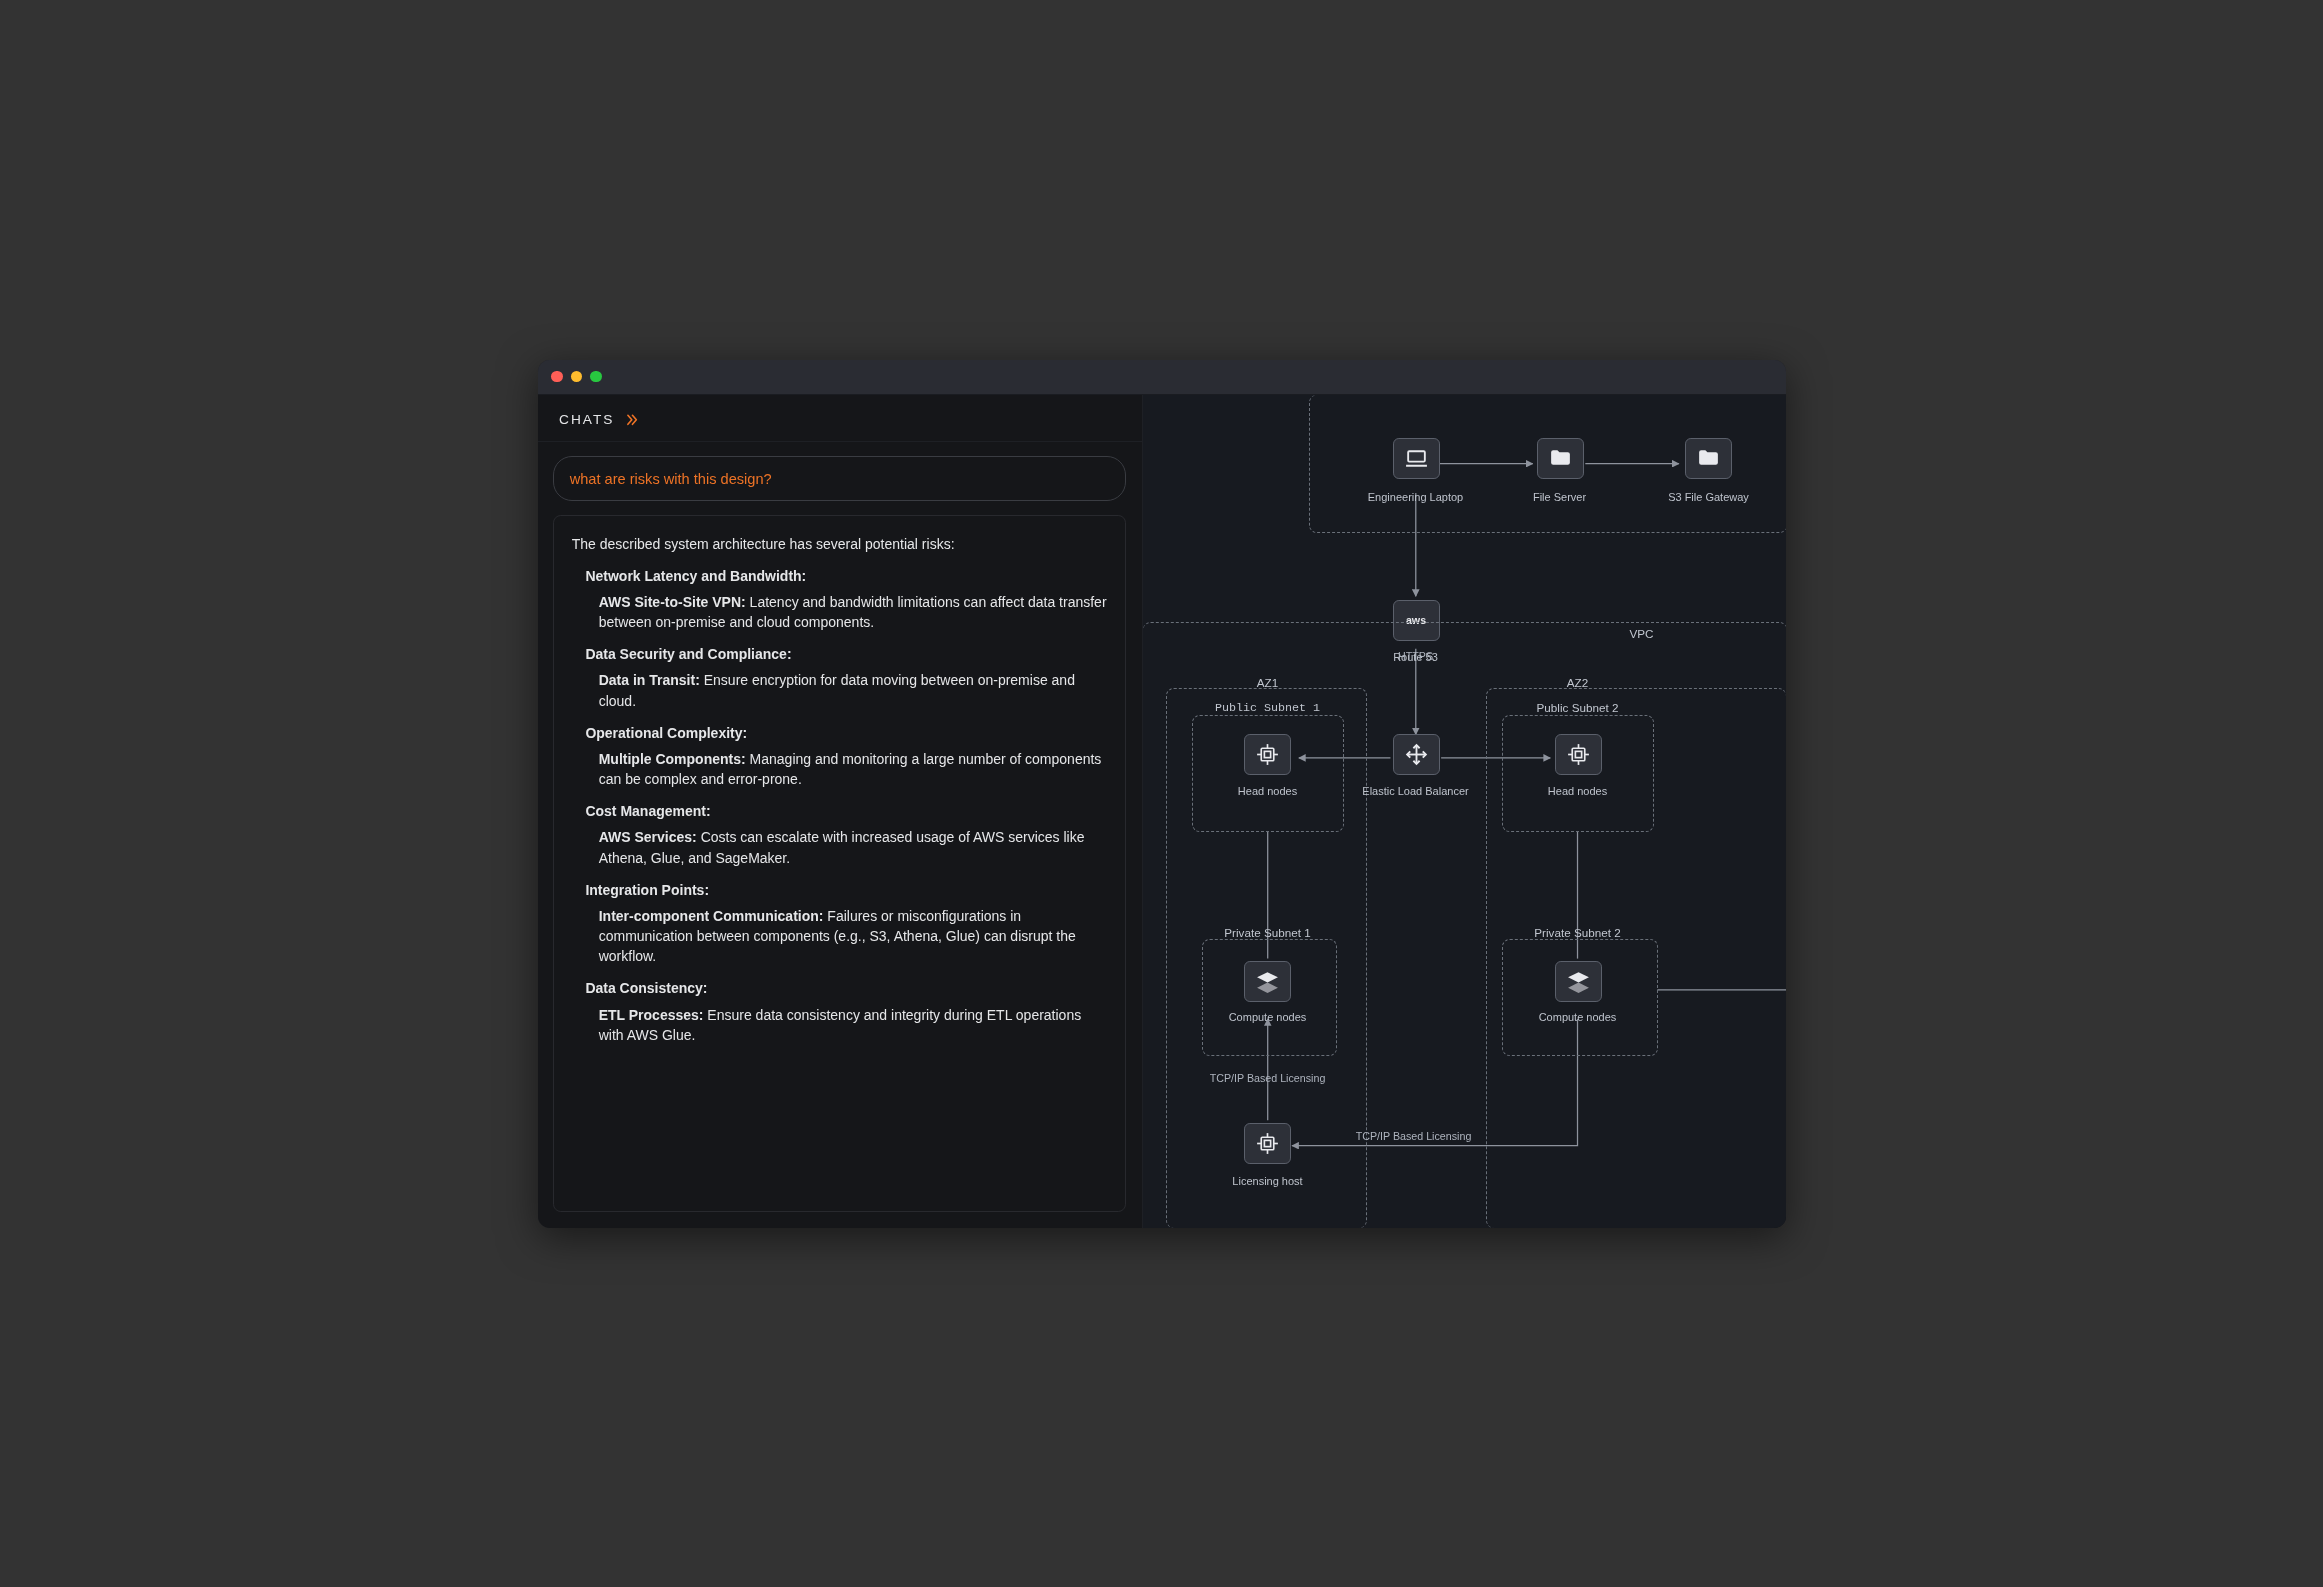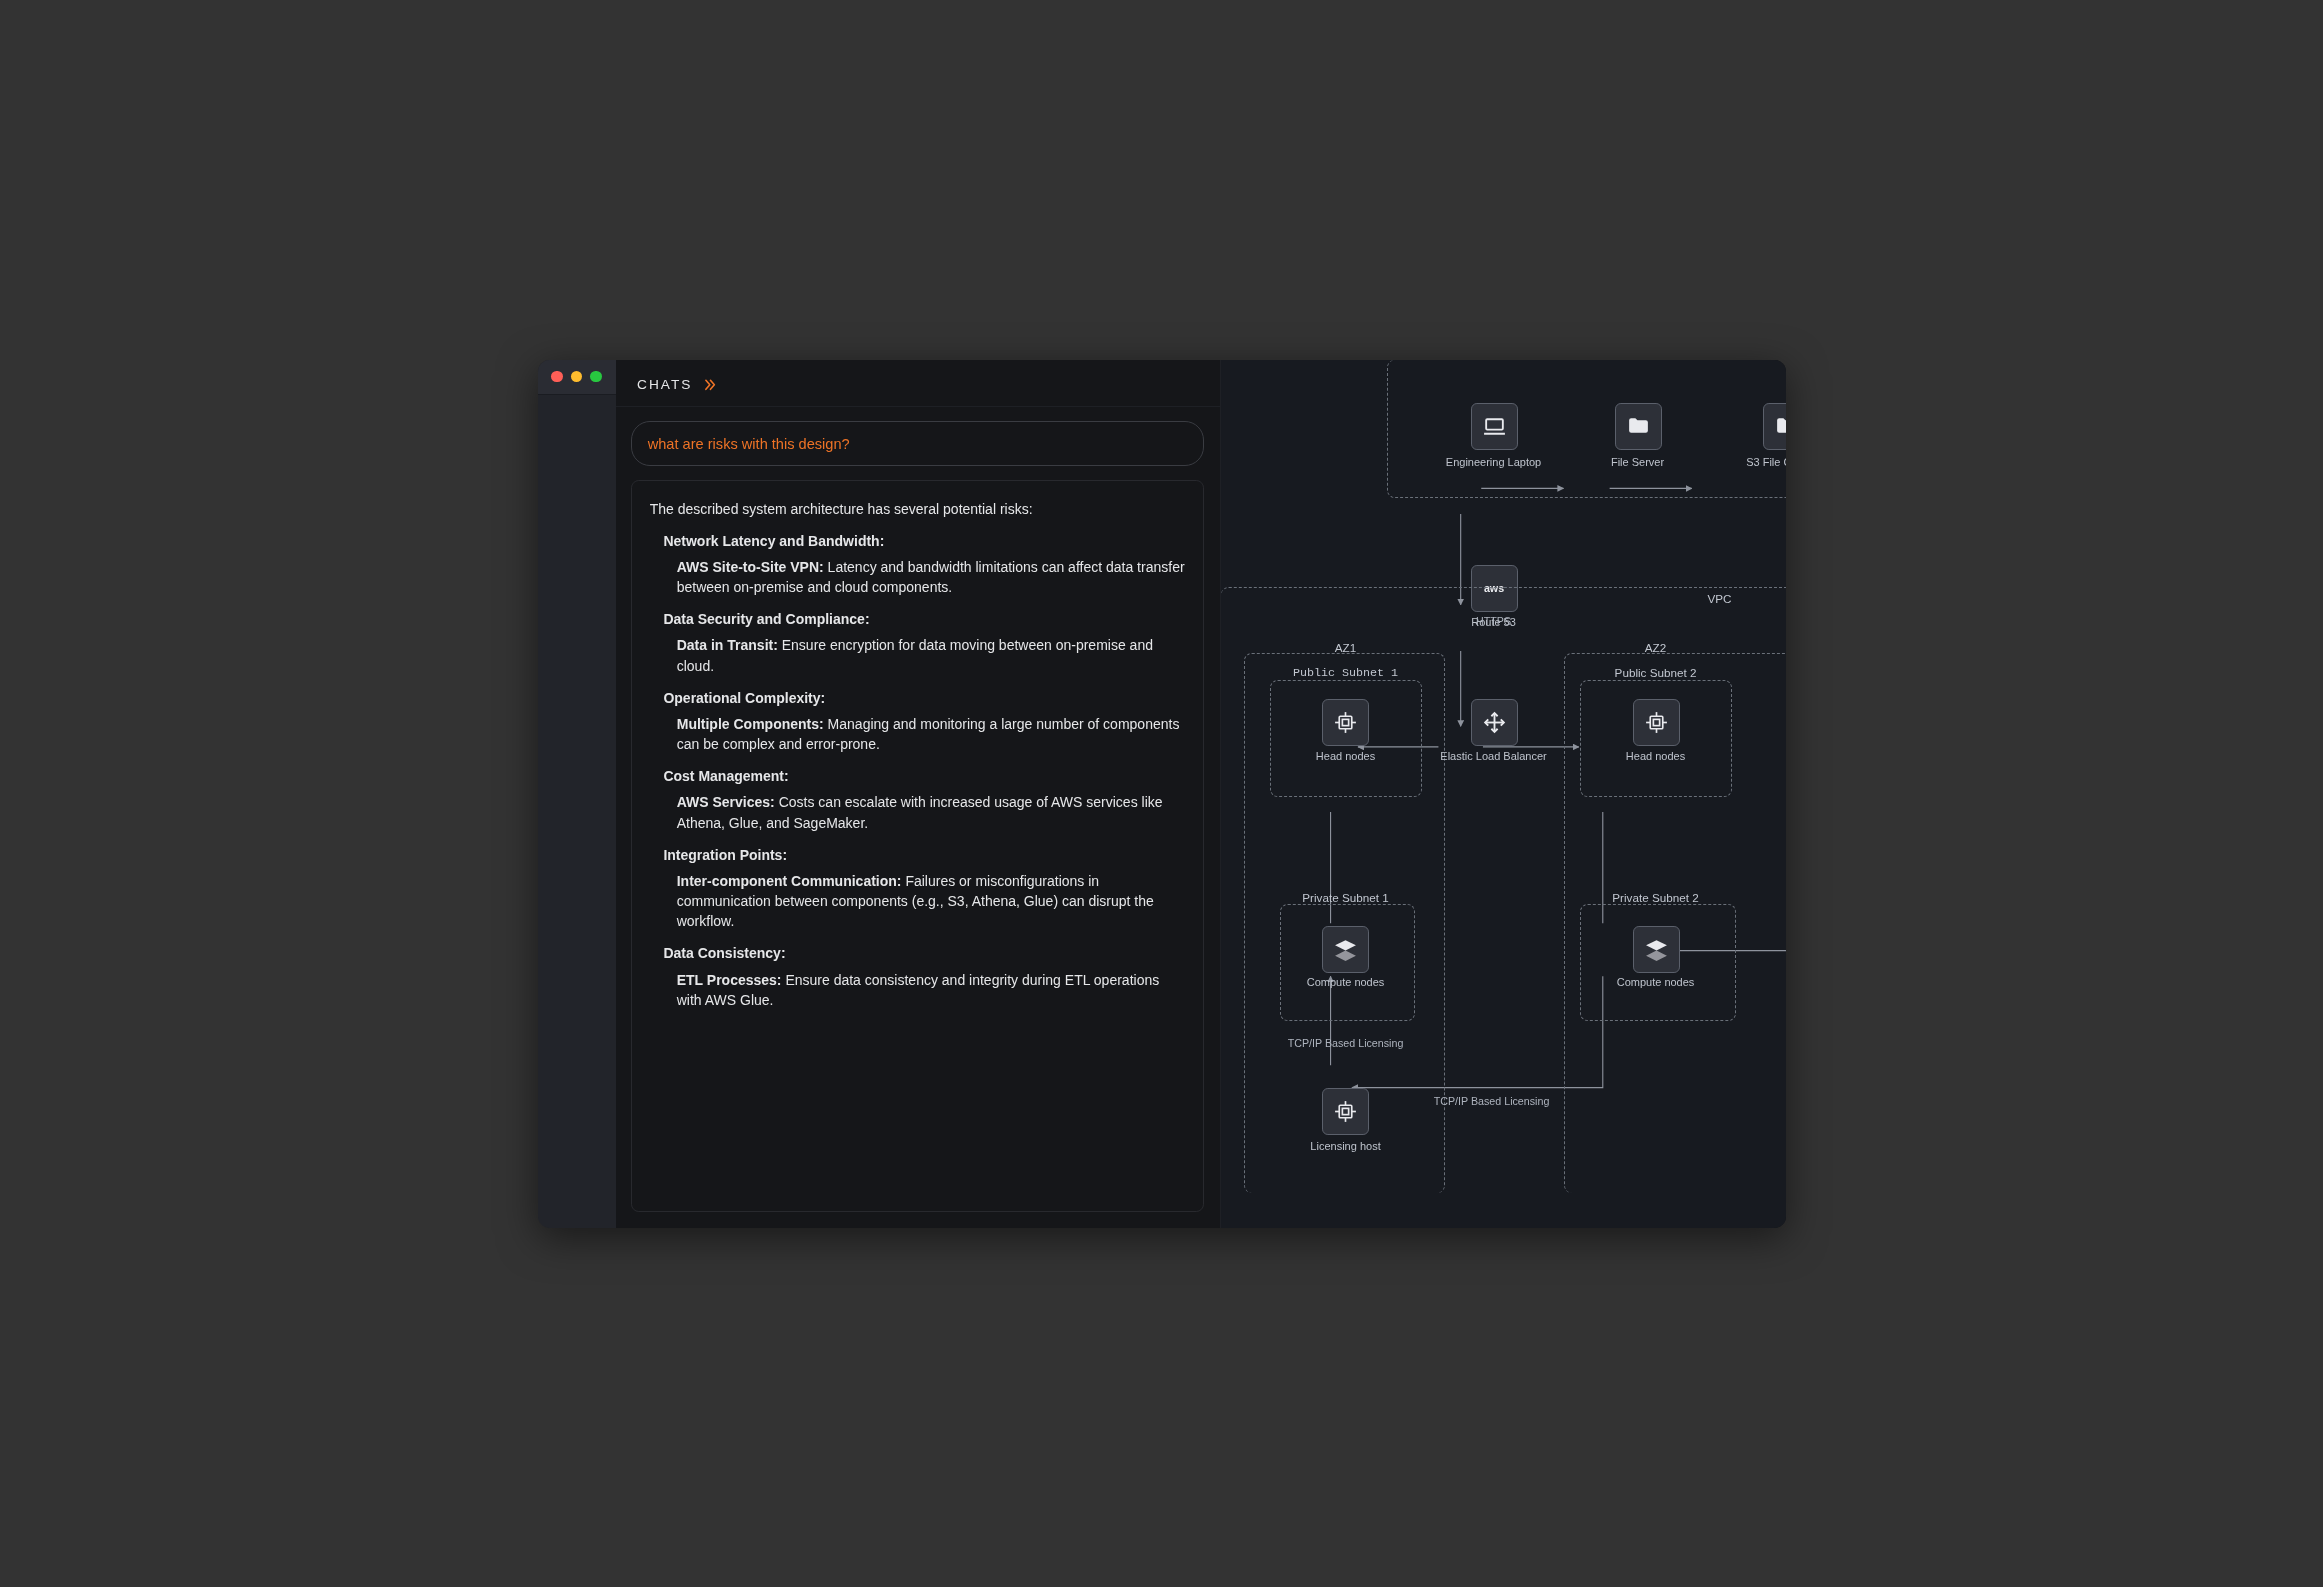--- a/index.html
+++ b/index.html
@@ -8,21 +8,21 @@
   background:#333;
   display:flex; align-items:center; justify-content:center;
   min-height:100vh;
 }
 .window {
   width:1248px;
   height:868px;
   background:#22242a;
   border-radius:11.7px;
   overflow:hidden;
-  display:flex; flex-direction:row;
+  display:flex; flex-direction:column;
   box-shadow:0 9.8px 39px rgba(0,0,0,.5);
 }
 .titlebar {
   height:35px;
   background:#2a2c33;
   display:flex; align-items:center;
   padding:0 13.7px;
   gap:7.8px;
   border-bottom:1px solid #1a1c21;
 }
@@ -76,21 +76,21 @@
   position:relative;
   background:#171a20;
   overflow:hidden;
 }
 .diagram {
   position:absolute; inset:0;
   color:#b8bdc6;
 }
 .node-box {
   position:absolute;
-  width:47px; height:47px;
+  width:47px; height:41px;
   border:1px solid #5b606b; border-radius:5.9px;
   background:#2d3038;
   display:flex; align-items:center; justify-content:center;
   color:#e9eaee;
 }
 .node-label {
   position:absolute;
   font-size:11px; color:#bfc4cd;
   text-align:center; width:137px;
   transform:translateX(-50%);

